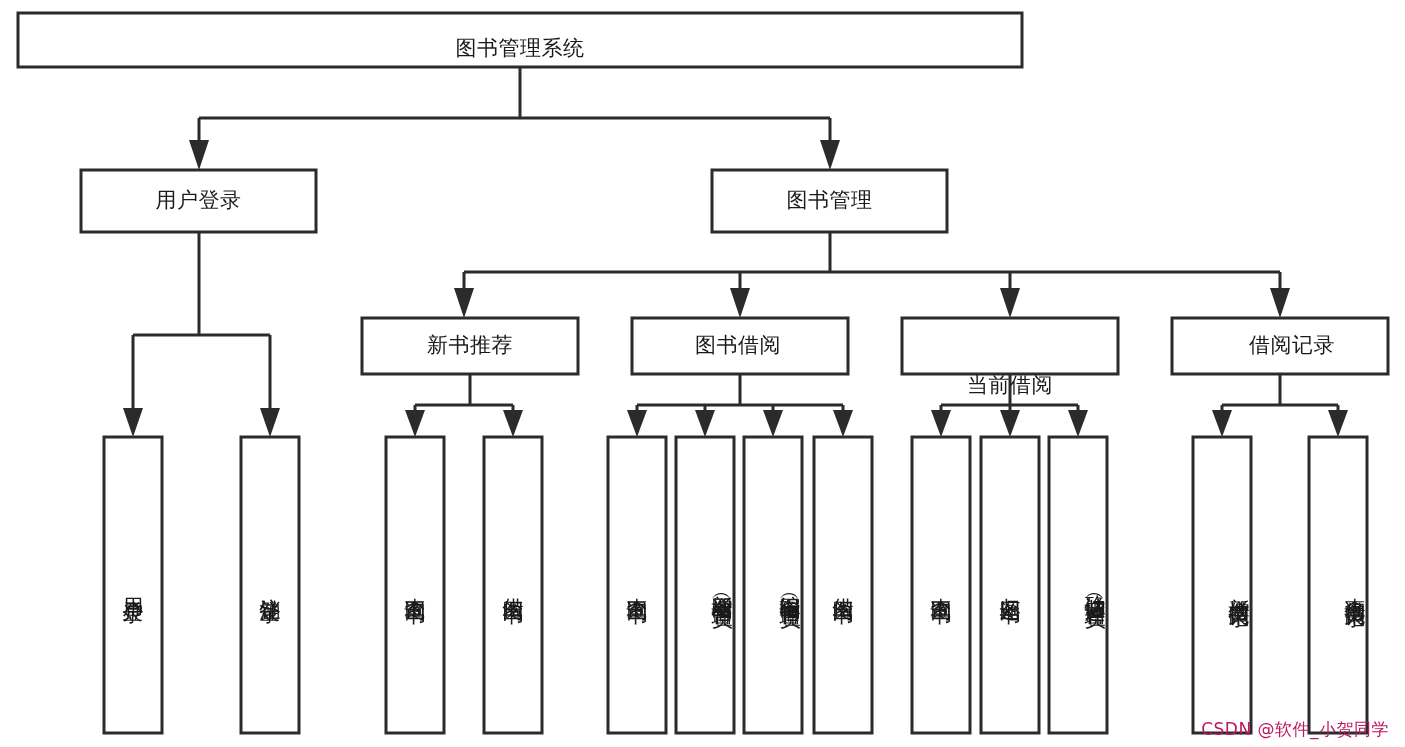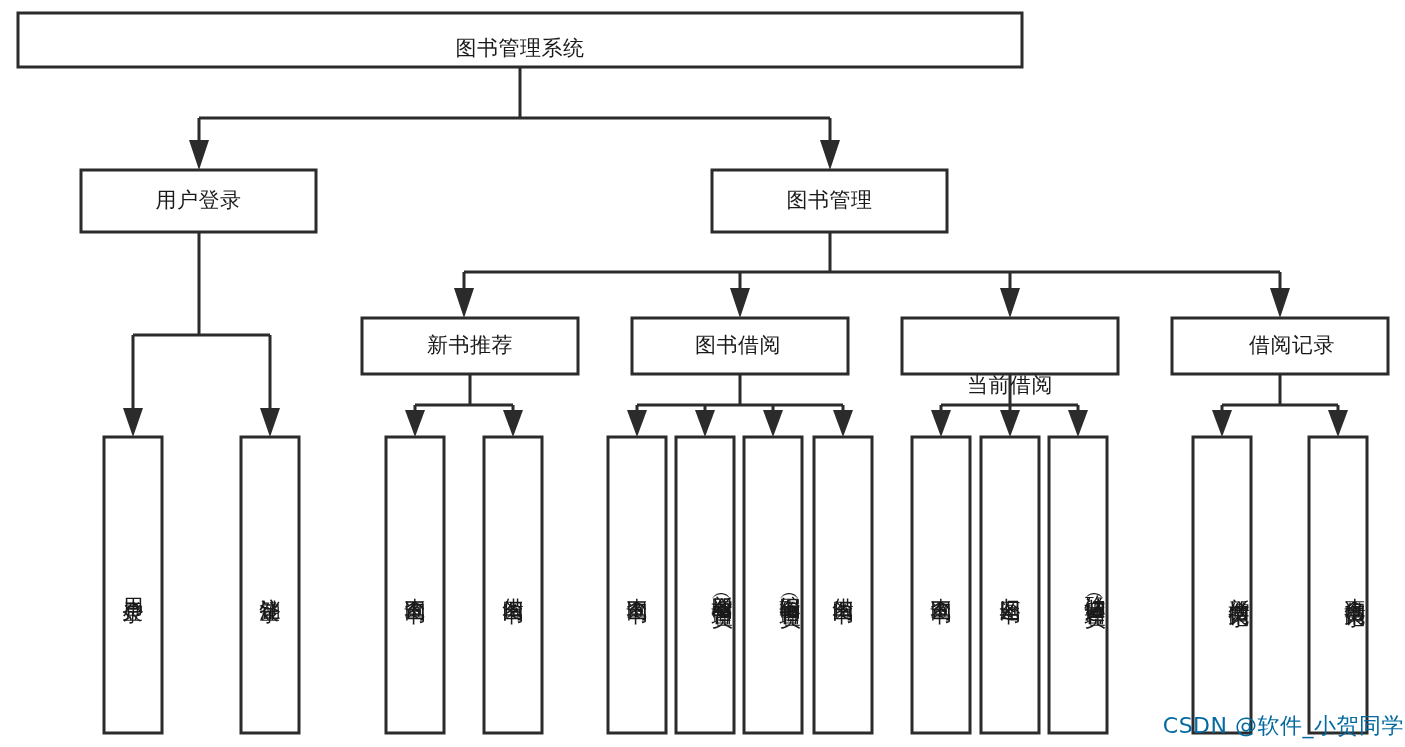--- a/index.html
+++ b/index.html
@@ -62,24 +62,24 @@
     justify-content: center;
     padding-top: 4px;
     box-sizing: border-box;
   }
   .node-label.vertical.short {
     align-items: center;
     padding-top: 0;
   }
   .watermark {
     position: absolute;
-    right: 1px;
+    right: 16px;
     bottom: 6px;
-    font-size: 22px;
-    color: #0369a1;
+    font-size: 17px;
+    color: #be185d;
     letter-spacing: 0.5px;
     white-space: nowrap;
   }
 </style>
 </head>
 <body>
 
 <div id="diagram-root">
 
   <svg class="diagram-canvas" viewBox="0 0 1405 747">

